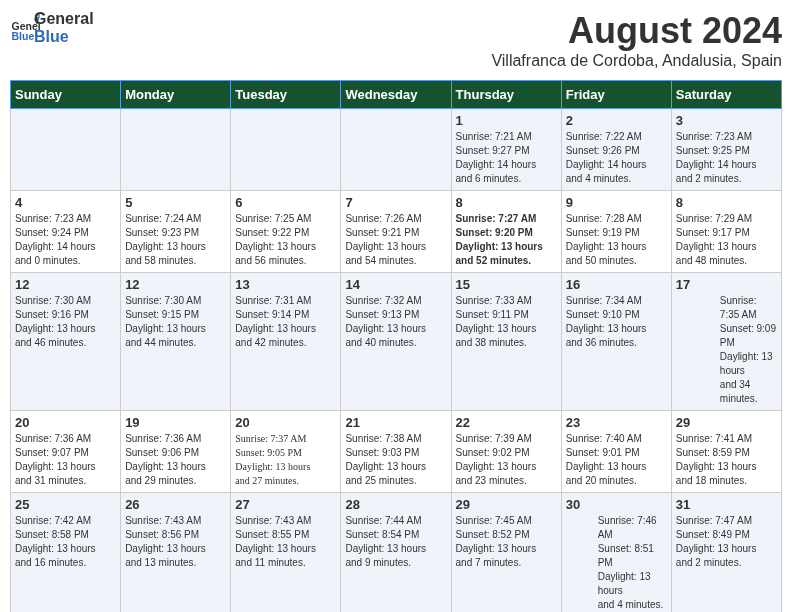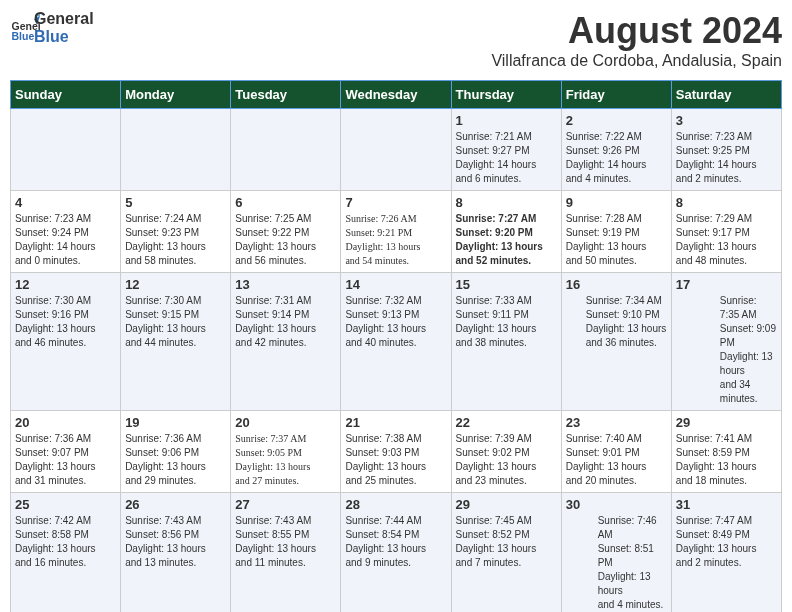--- a/index.html
+++ b/index.html
@@ -177,21 +177,21 @@
         </td>
         <td>
           <span class="day-num">6</span>
           <div class="cell-content" style="white-space: pre-line;">Sunrise: 7:25 AM
 Sunset: 9:22 PM
 Daylight: 13 hours
 and 56 minutes.</div>
         </td>
         <td>
           <span class="day-num">7</span>
-          <div class="cell-content" style="white-space: pre-line; font-family: Liberation Serif, serif;">Sunrise: 7:26 AM
+          <div class="cell-content" style="white-space: pre-line;">Sunrise: 7:26 AM
 Sunset: 9:21 PM
 Daylight: 13 hours
 and 54 minutes.</div>
         </td>
         <td>
           <span class="day-num">8</span>
           <div class="cell-content" style="white-space: pre-line; font-weight: bold;">Sunrise: 7:27 AM
 Sunset: 9:20 PM
 Daylight: 13 hours
 and 52 minutes.</div>
@@ -242,21 +242,21 @@
         </td>
         <td>
           <span class="day-num">15</span>
           <div class="cell-content" style="white-space: pre-line;">Sunrise: 7:33 AM
 Sunset: 9:11 PM
 Daylight: 13 hours
 and 38 minutes.</div>
         </td>
         <td>
           <span class="day-num">16</span>
-          <div class="cell-content" style="white-space: pre-line; margin-left: 20px;">Sunrise: 7:34 AM
+          <div class="cell-content" style="white-space: pre-line;">Sunrise: 7:34 AM
 Sunset: 9:10 PM
 Daylight: 13 hours
 and 36 minutes.</div>
         </td>
         <td>
           <span class="day-num">17</span>
           <div class="cell-content" style="white-space: pre-line; margin-left: 44px;">Sunrise: 7:35 AM
 Sunset: 9:09 PM
 Daylight: 13 hours
 and 34 minutes.</div>

